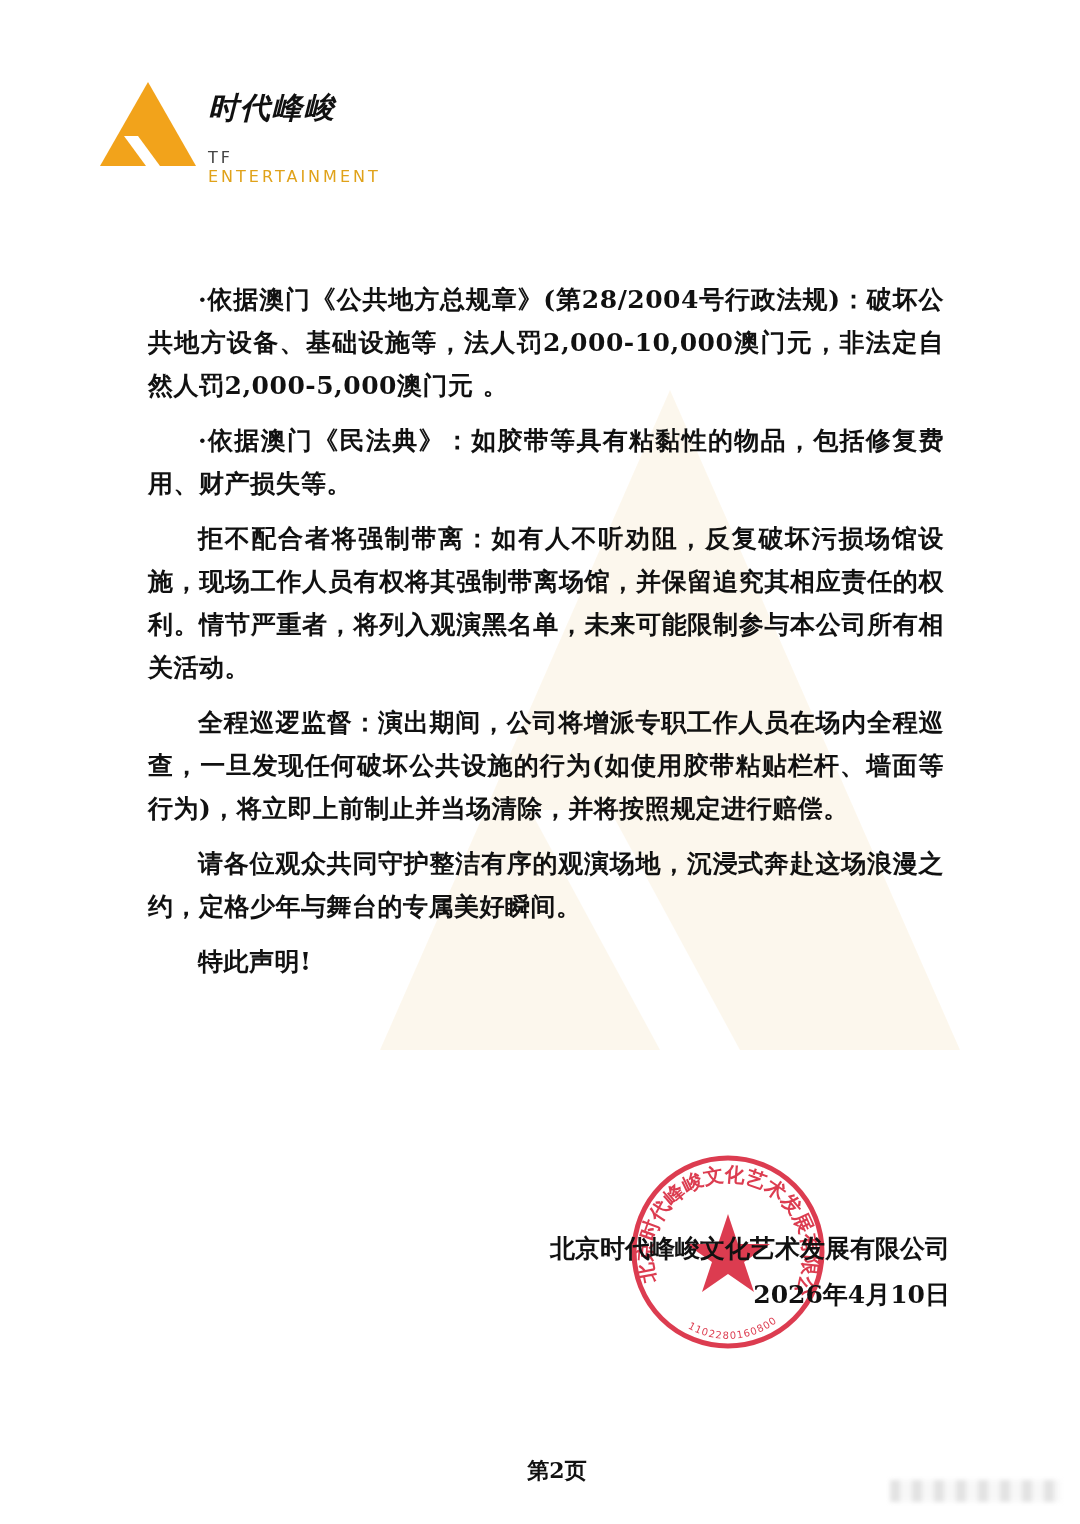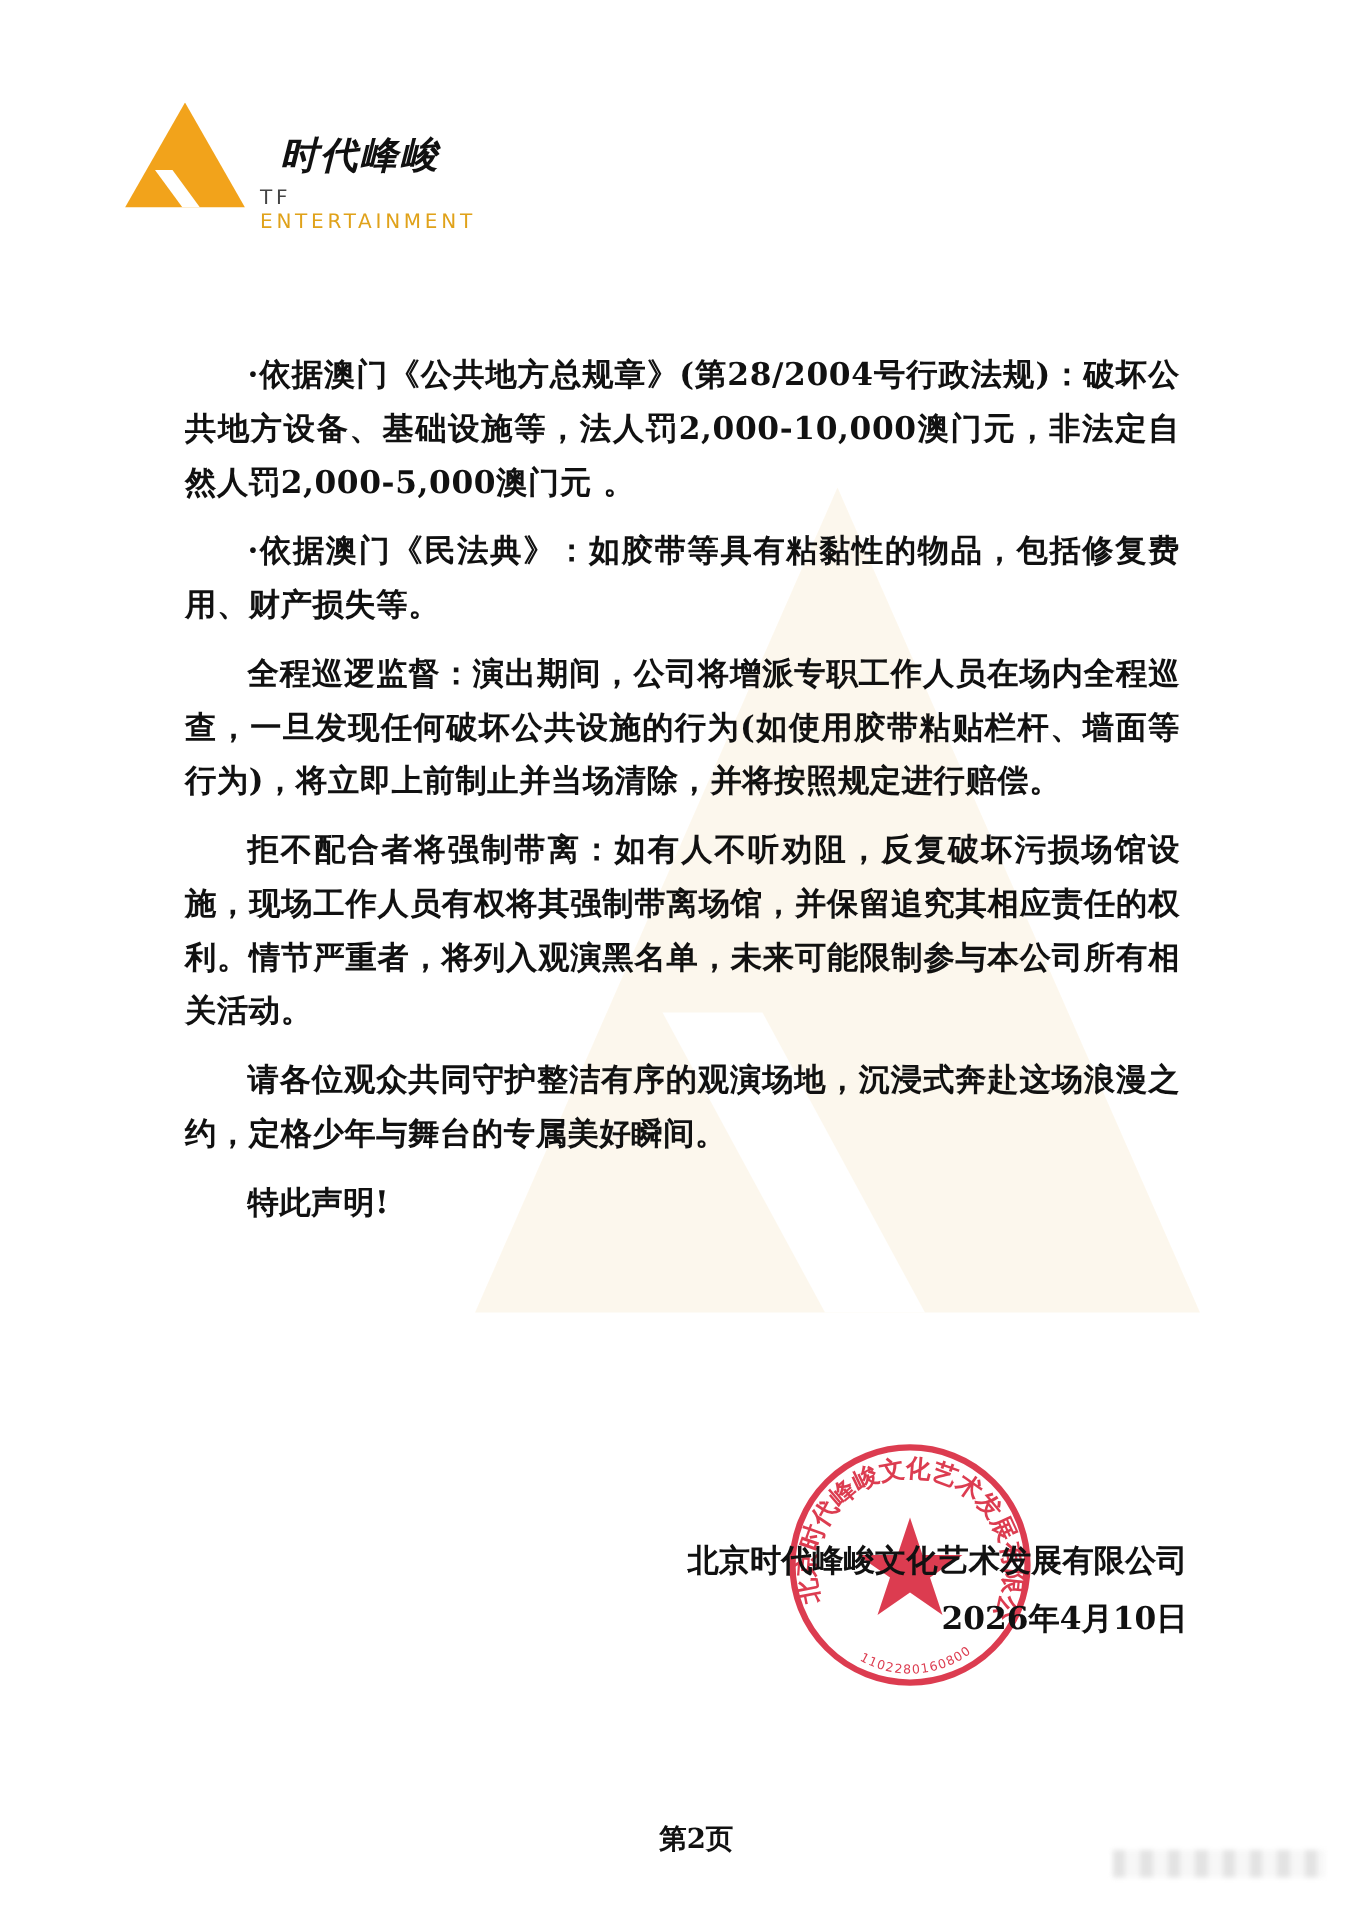--- a/index.html
+++ b/index.html
@@ -4,22 +4,22 @@
   <style>
     html, body { margin: 0; padding: 0; }
     body {
       width: 1080px; height: 1524px; background: #ffffff; position: relative; overflow: hidden;
       font-family: "DejaVu Serif", "Liberation Serif", serif; color: #111;
     }
     .page { position: absolute; left: 0; top: 0; width: 1080px; height: 1524px; }
     .logo { position: absolute; left: 100px; top: 82px; width: 260px; height: 90px; }
     .logo-mark { position: absolute; left: 0; top: 0; }
     .logo-cn {
-      position: absolute; left: 108px; top: 22px; font-size: 30px; font-weight: bold;
-      font-family: "DejaVu Sans", sans-serif; letter-spacing: 2px; color: #111; font-style: italic; margin-left: 16px;
+      position: absolute; left: 108px; top: 6px; font-size: 30px; font-weight: bold;
+      font-family: "DejaVu Sans", sans-serif; letter-spacing: 2px; color: #111; font-style: italic;
     }
     .logo-en {
       position: absolute; left: 108px; top: 66px; font-size: 16px; letter-spacing: 3px;
       font-family: "DejaVu Sans", sans-serif; color: #e0a21a;
     }
     .logo-en .tf { color: #444; }
     .watermark { position: absolute; left: 380px; top: 390px; opacity: 0.09; }
     .body-text { position: absolute; left: 136px; top: 266px; width: 820px; }
     .para {
       font-size: 25px; line-height: 43px; margin: 12px; font-weight: 600;
@@ -54,22 +54,22 @@
   </div>
 
   <svg class="watermark" width="580" height="700" viewBox="0 0 580 700">
     <polygon points="290,0 580,660 0,660" fill="#E8B040"></polygon>
     <polygon points="150,420 230,420 360,660 280,660" fill="#ffffff"></polygon>
   </svg>
 
   <div class="body-text">
     <p class="para">·依据澳门《公共地方总规章》(第28/2004号行政法规)：破坏公共地方设备、基础设施等，法人罚2,000-10,000澳门元，非法定自然人罚2,000-5,000澳门元 。</p>
     <p class="para">·依据澳门《民法典》：如胶带等具有粘黏性的物品，包括修复费用、财产损失等。</p>
+    <p class="para">拒不配合者将强制带离：如有人不听劝阻，反复破坏污损场馆设施，现场工作人员有权将其强制带离场馆，并保留追究其相应责任的权利。情节严重者，将列入观演黑名单，未来可能限制参与本公司所有相关活动。</p>
     <p class="para">全程巡逻监督：演出期间，公司将增派专职工作人员在场内全程巡查，一旦发现任何破坏公共设施的行为(如使用胶带粘贴栏杆、墙面等行为)，将立即上前制止并当场清除，并将按照规定进行赔偿。</p>
-    <p class="para">拒不配合者将强制带离：如有人不听劝阻，反复破坏污损场馆设施，现场工作人员有权将其强制带离场馆，并保留追究其相应责任的权利。情节严重者，将列入观演黑名单，未来可能限制参与本公司所有相关活动。</p>
     <p class="para">请各位观众共同守护整洁有序的观演场地，沉浸式奔赴这场浪漫之约，定格少年与舞台的专属美好瞬间。</p>
     <p class="para">特此声明!</p>
   </div>
 
   <svg class="seal" width="200" height="200" viewBox="0 0 200 200">
     <circle cx="100" cy="100" r="94" fill="none" stroke="#D9283E" stroke-width="5"></circle>
     <defs>
       <path id="sealArc" d="M 30,135 A 76,76 0 1 1 170,135"></path>
       <path id="sealArcBottom" d="M 45,165 A 80,80 0 0 0 155,165"></path>
     </defs>

